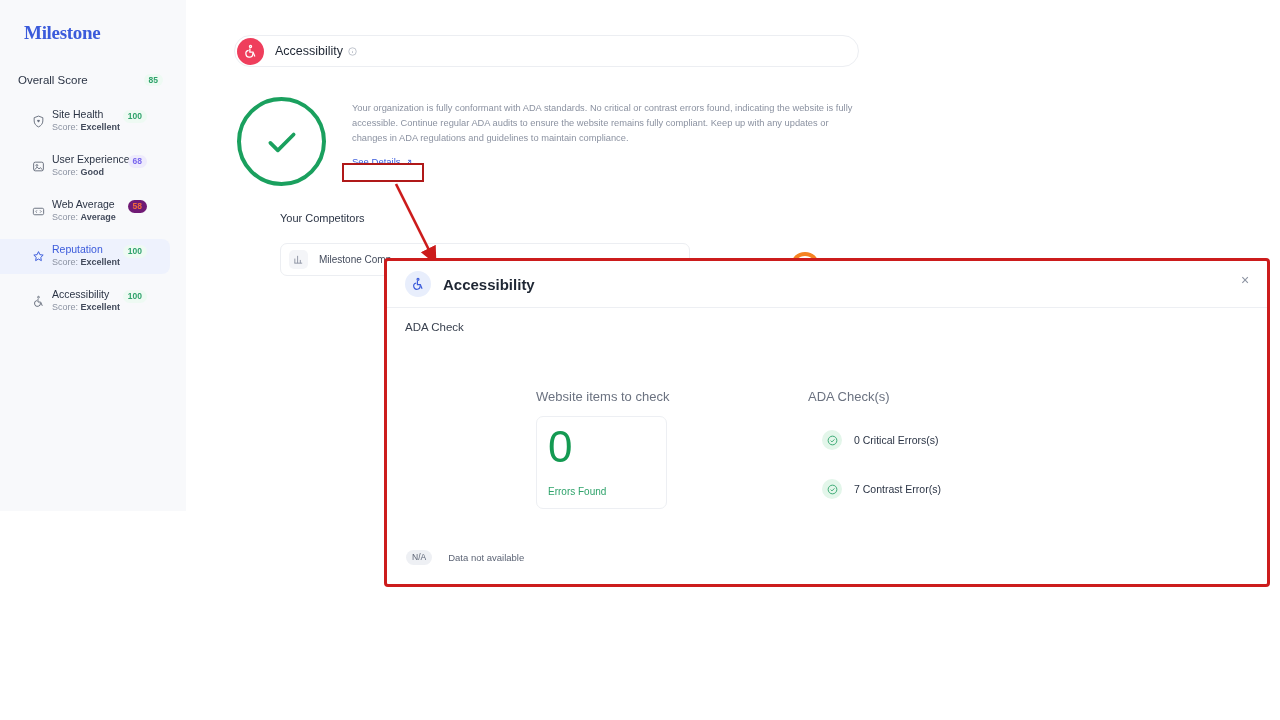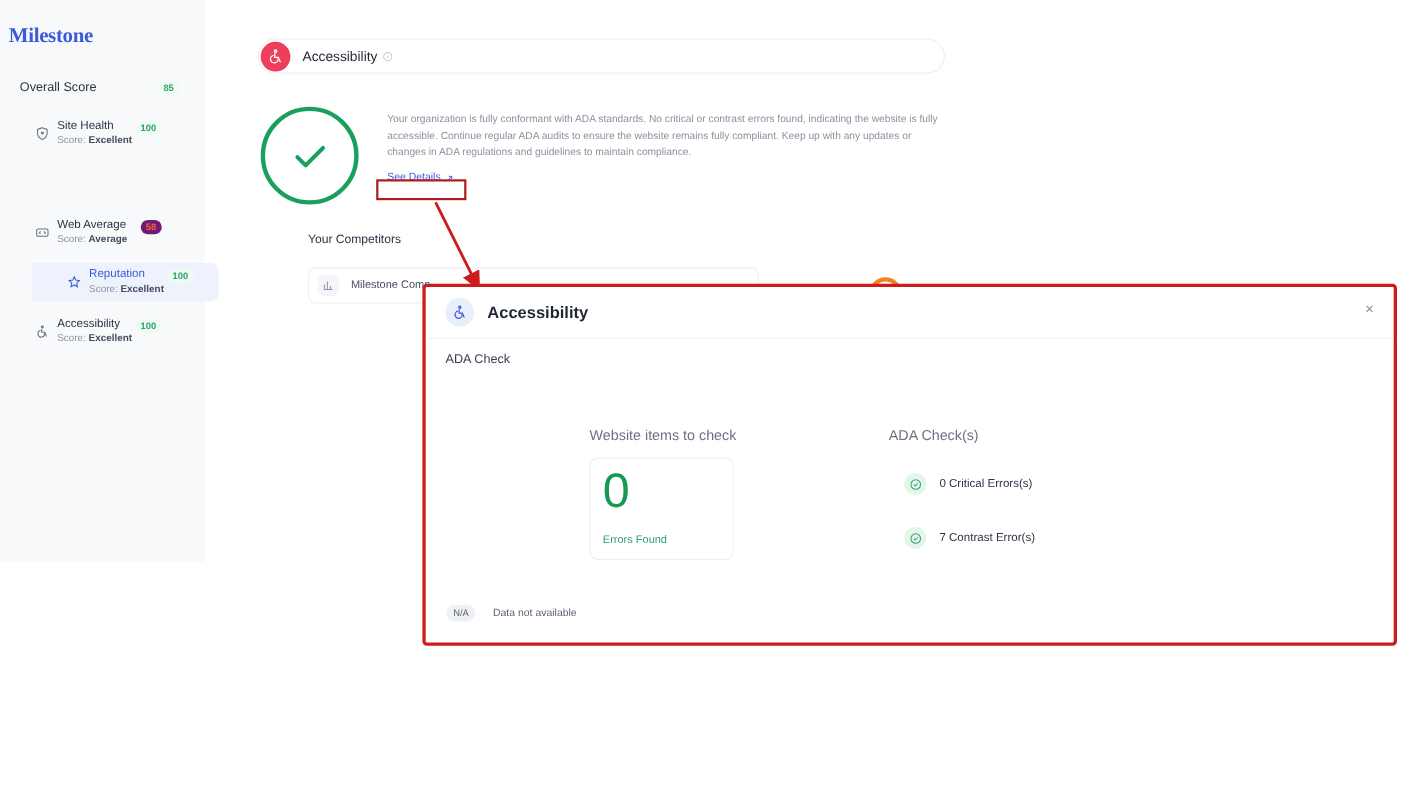--- a/index.html
+++ b/index.html
@@ -11,21 +11,21 @@
   }
   #root { position: relative; width: 1280px; height: 720px; }
 
   
   .sidebar {
     position: absolute; left: 0; top: 0;
     width: 186px; height: 511px;
     background: #f8f9fb;
   }
   .logo {
-    position: absolute; left: 8px; top: 22px;
+    position: absolute; left: 24px; top: 22px;
     font-family: "Liberation Serif", serif;
     font-size: 19px; font-weight: bold;
     color: #3b5bdb; letter-spacing: -0.3px;
   }
   .overall-row {
     position: absolute; left: 0; top: 69px;
     width: 186px; height: 22px;
     display: flex; align-items: center;
   }
   .overall-label {
@@ -37,21 +37,21 @@
     padding: 2px 5px; border-radius: 7px; line-height: 1;
   }
   .badge.green { color: #2fa36b; background: #eefaf3; }
   .badge.purple { color: #7b68ee; background: #eeebfc; }
   .badge.orange { color: #f26c3a; background: #701a75; }
 
   .nav-item {
     position: absolute; left: 0; width: 170px; height: 35px;
     padding-left: 32px; display: flex; align-items: center;
   }
-  .nav-item.active { background: #eef2fd; border-radius: 0 8px 8px 0; margin-left: 29px; }
+  .nav-item.active { background: #eef2fd; border-radius: 0 8px 8px 0; }
   .nav-ico {
     width: 13px; height: 13px; margin-right: 7px; flex: 0 0 13px;
     display: flex; align-items: center; justify-content: center;
     color: #6b7280;
   }
   .nav-ico svg { width: 13px; height: 13px; display: block; }
   .nav-text { display: flex; flex-direction: column; justify-content: center; }
   .nav-title { font-size: 10.5px; color: #2b3445; line-height: 1.25; }
   .nav-item.active .nav-title { color: #3b5bdb; }
   .nav-score { font-size: 9px; color: #8b92a1; line-height: 1.5; }
@@ -216,20 +216,34 @@
           <path d="M9.5 11.2a1.7 1.7 0 0 1 2.5-2 1.7 1.7 0 0 1 2.5 2L12 14z" fill="currentColor" stroke="none"></path>
         </svg>
       </span>
       <span class="nav-text">
         <span class="nav-title">Site Health</span>
         <span class="nav-score"><span>Score:</span> <b>Excellent</b></span>
       </span>
       <span class="badge green" style="top:6px">100</span>
     </div>
 
+    <div class="nav-item" style="top:149px">
+      <span class="nav-ico">
+        <svg viewBox="0 0 24 24" fill="none" stroke="currentColor" stroke-width="1.8">
+          <rect x="3" y="4" width="18" height="16" rx="3"></rect>
+          <circle cx="9" cy="10" r="1.6"></circle>
+          <path d="M5 18l4.5-5 3.5 3.5 2.5-2.5L19 18"></path>
+        </svg>
+      </span>
+      <span class="nav-text">
+        <span class="nav-title">User Experience</span>
+        <span class="nav-score"><span>Score:</span> <b>Good</b></span>
+      </span>
+      <span class="badge purple" style="top:6px">68</span>
+    </div>
 
     <div class="nav-item" style="top:194px">
       <span class="nav-ico">
         <svg viewBox="0 0 24 24" fill="none" stroke="currentColor" stroke-width="1.8">
           <rect x="2.5" y="6" width="19" height="12" rx="2.5"></rect>
           <path d="M9 10l-2 2 2 2M15 10l2 2-2 2"></path>
         </svg>
       </span>
       <span class="nav-text">
         <span class="nav-title">Web Average</span>

